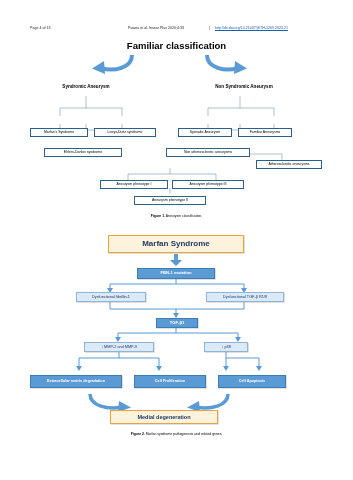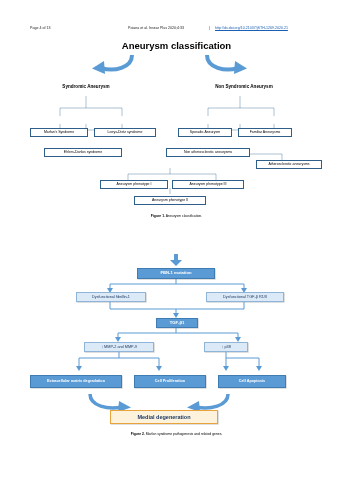--- a/index.html
+++ b/index.html
@@ -73,21 +73,21 @@
 
 <div class="page">
 
   <div class="hdr">
     <span class="left">Page 4 of 13</span>
     <span class="center">Poiana et al. Insear Plus 2020;4:33</span>
     <span class="sep">|</span>
     <span class="right">http://dx.doi.org/10.21037/jSTH-1269.2020.21</span>
   </div>
 
-  <div class="title1">Aneurysm classification</div>
+  <div class="title1">Familiar classification</div>
 
   <div class="curve" style="left:88px;top:52px;">
     <svg width="48" height="22" viewBox="0 0 48 22">
       <path d="M44 3 C 44 16, 26 20, 13 16" stroke="#5b9bd5" stroke-width="4" fill="none" stroke-linecap="butt"></path>
       <path d="M16 9 L4 16.5 L17 22 Z" fill="#5b9bd5"></path>
     </svg>
   </div>
   <div class="curve" style="left:203px;top:52px;">
     <svg width="48" height="22" viewBox="0 0 48 22">
       <path d="M4 3 C 4 16, 22 20, 35 16" stroke="#5b9bd5" stroke-width="4" fill="none" stroke-linecap="butt"></path>
@@ -132,20 +132,21 @@
 
   <div class="b lnbox" style="left:100px;top:180px;width:68px;height:9px;">Aneurysm phenotype I</div>
   <div class="b lnbox" style="left:172px;top:180px;width:72px;height:9px;">Aneurysm phenotype III</div>
   <div class="b lnbox" style="left:134px;top:196px;width:72px;height:9px;">Aneurysm phenotype II</div>
 
   <div class="cap" style="top:214px;">
     <b>Figure 1.</b>
     <span>Aneurysm classification.</span>
   </div>
 
+  <div class="b mbox" style="left:108px;top:235px;width:136px;height:18px;">Marfan Syndrome</div>
 
   <div class="curve" style="left:168px;top:254px;">
     <svg width="16" height="12" viewBox="0 0 16 12">
       <path d="M6 0 L6 6 L2 6 L8 12 L14 6 L10 6 L10 0 Z" fill="#5b9bd5"></path>
     </svg>
   </div>
 
   <div class="b bluebox" style="left:137px;top:268px;width:78px;height:11px;">FBN-1 mutation</div>
 
   <div class="curve" style="left:76px;top:279px;">

